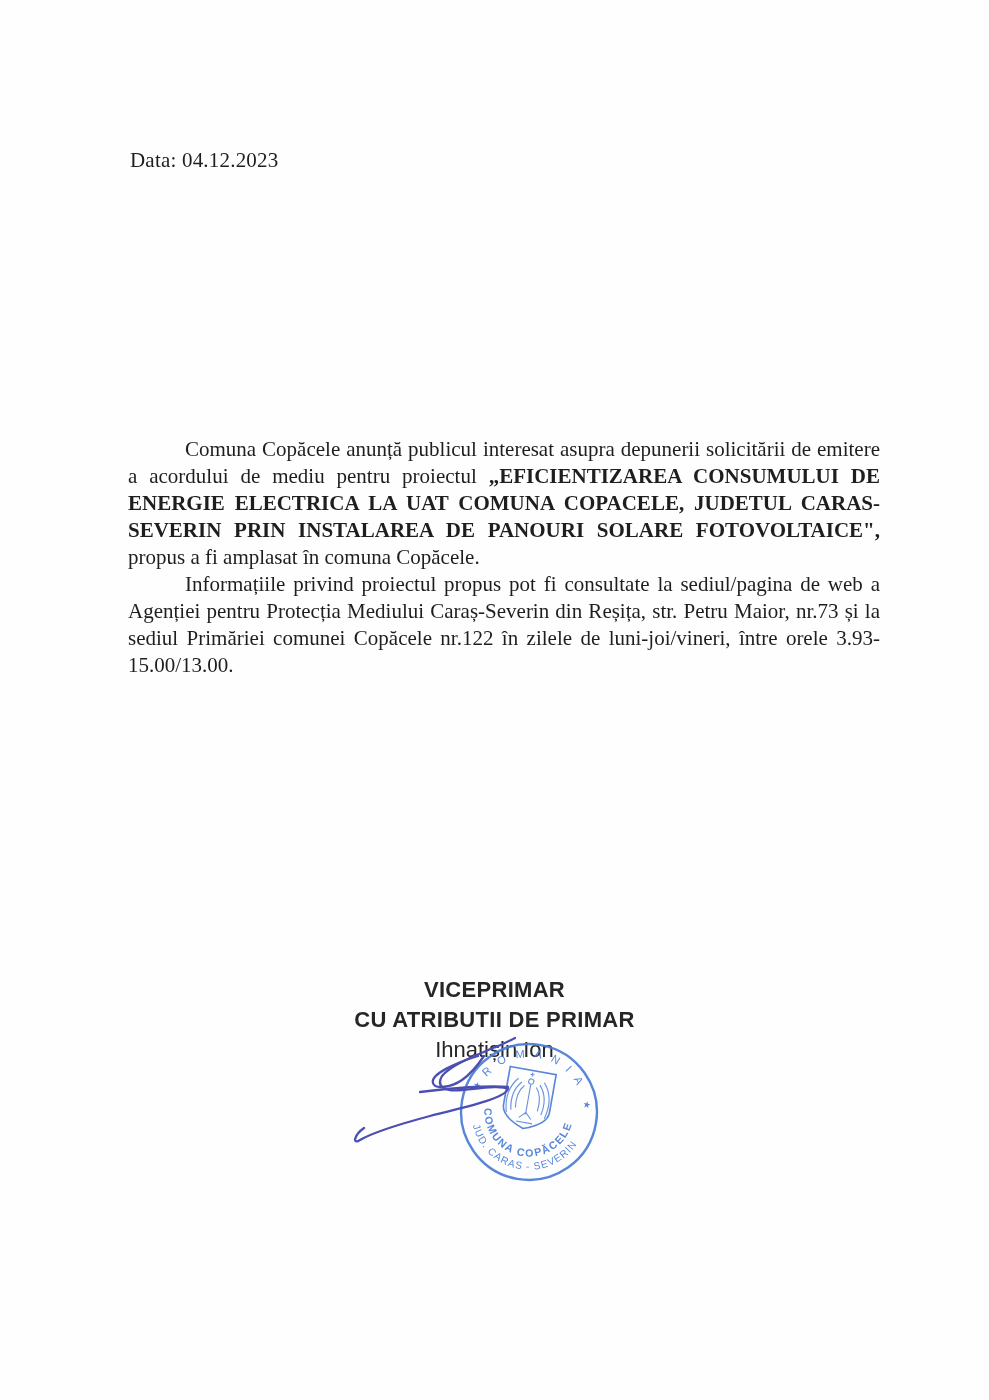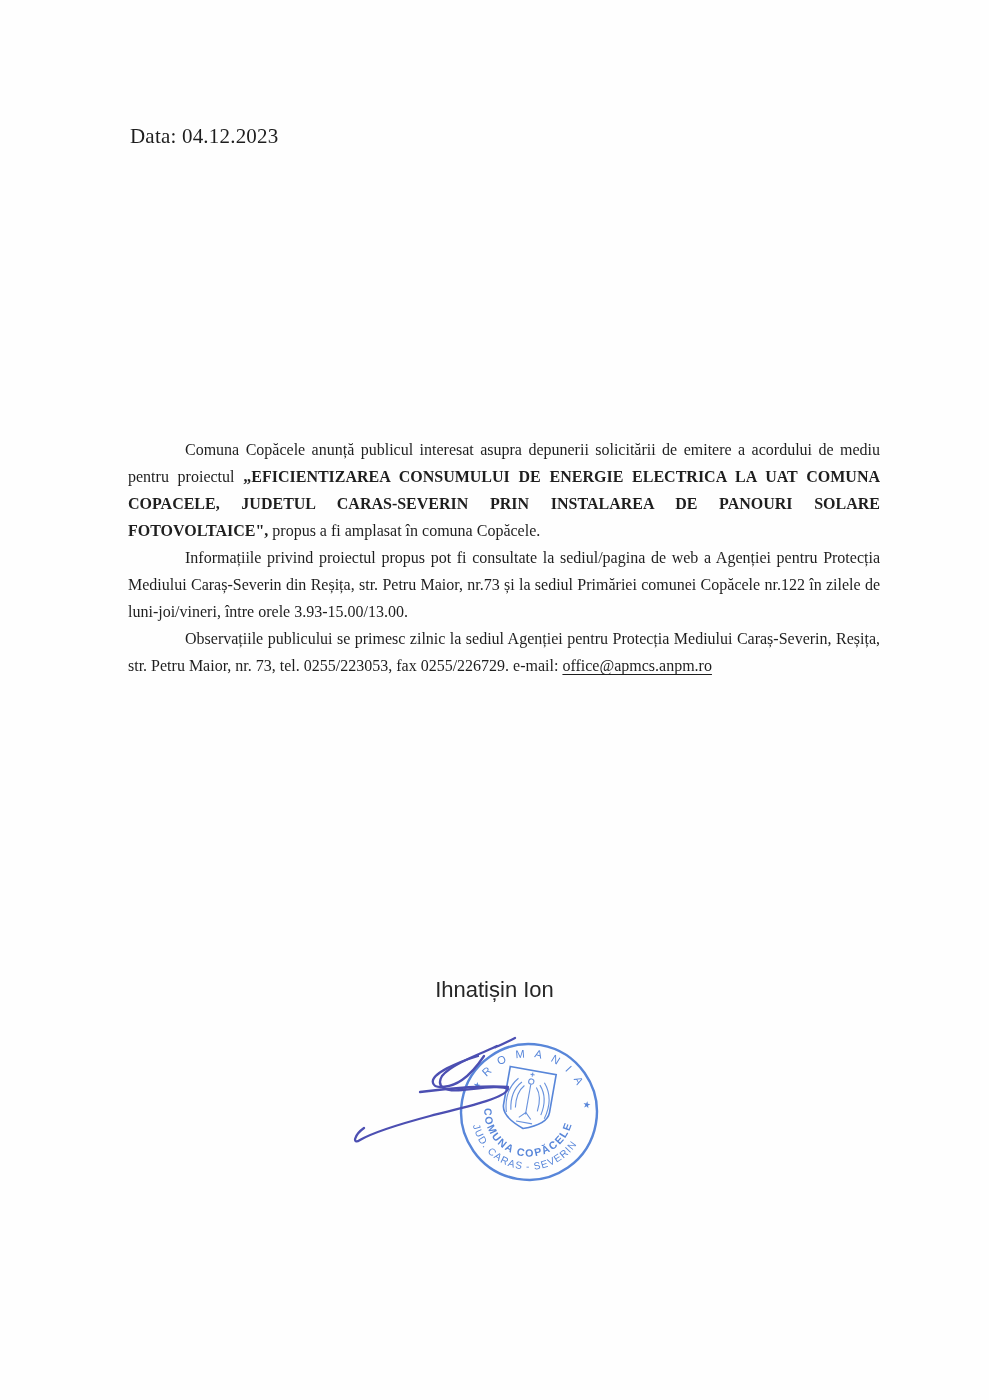--- a/index.html
+++ b/index.html
@@ -9,31 +9,31 @@
   }
   .page{
     position:relative;
     width:989px;height:1400px;
     margin:0 auto;
     background:#fefefe;
     color:#1e1e1e;
     overflow:hidden;
   }
   .date-line{
-    position:absolute;left:130px;top:124px;
+    position:absolute;left:130px;top:148px;
     font-size:21px;letter-spacing:.2px;
   }
   .doc-title{
     position:absolute;left:128px;top:274px;width:752px;
     text-align:center;
     font-size:21.5px;font-weight:bold;letter-spacing:.2px;
   }
   .doc-body{
     position:absolute;left:128px;top:436px;width:752px;
-    font-size:16px;line-height:27px;
+    font-size:21px;line-height:27px;
     text-align:justify;
   }
   .doc-body p{
     margin:0;
     text-indent:57px;
   }
   .seg-bold{font-weight:bold;}
   .seg-underline{text-decoration:underline;text-underline-offset:3px;}
   .sign-block{
     position:absolute;left:0;top:975px;width:989px;
@@ -69,24 +69,25 @@
 <body>
 
 <div class="page">
 
   <div class="date-line">Data: 04.12.2023</div>
 
 
   <div class="doc-body">
     <p><span>Comuna Copăcele anunță publicul interesat asupra depunerii solicitării de emitere a acordului de mediu pentru proiectul </span><span class="seg-bold">„EFICIENTIZAREA CONSUMULUI DE ENERGIE ELECTRICA LA UAT COMUNA COPACELE, JUDETUL CARAS-SEVERIN PRIN INSTALAREA DE PANOURI SOLARE FOTOVOLTAICE",</span><span> propus a fi amplasat în comuna Copăcele.</span></p>
     <p><span>Informațiile privind proiectul propus pot fi consultate la sediul/pagina de web a Agenției pentru Protecția Mediului Caraș-Severin din Reșița, str. Petru Maior, nr.73 și la sediul Primăriei comunei Copăcele nr.122 în zilele de luni-joi/vineri, între orele 3.93-15.00/13.00.</span></p>
-    <p><span>Observațiile publicului se primesc zilnic la sediul Agenției pentru Protecția Mediului Caraș-Severin, Reșița, str. Petru Maior, nr. 73, tel. 0255/223053, fax 0255/226729. e-mail: </span><span class="seg-underline">office@apmcs.anpm.ro</span></p>
   </div>
 
   <div class="sign-block">
+    <div class="sign-role">VICEPRIMAR</div>
+    <div class="sign-role">CU ATRIBUTII DE PRIMAR</div>
     <div class="sign-name">Ihnatișin Ion</div>
   </div>
 
   <svg class="stamp-svg" viewBox="0 0 150 150">
     <g transform="rotate(10 75 75)">
       <circle class="stamp-stroke" cx="75" cy="75" r="67" stroke-width="2.4"></circle>
       <defs>
         <path id="arcTop" d="M 21,75 A 54,54 0 0 1 129,75"></path>
         <path id="arcBotInner" d="M 31,75 A 44,44 0 0 0 119,75"></path>
         <path id="arcBotOuter" d="M 18,75 A 57,57 0 0 0 132,75"></path>

